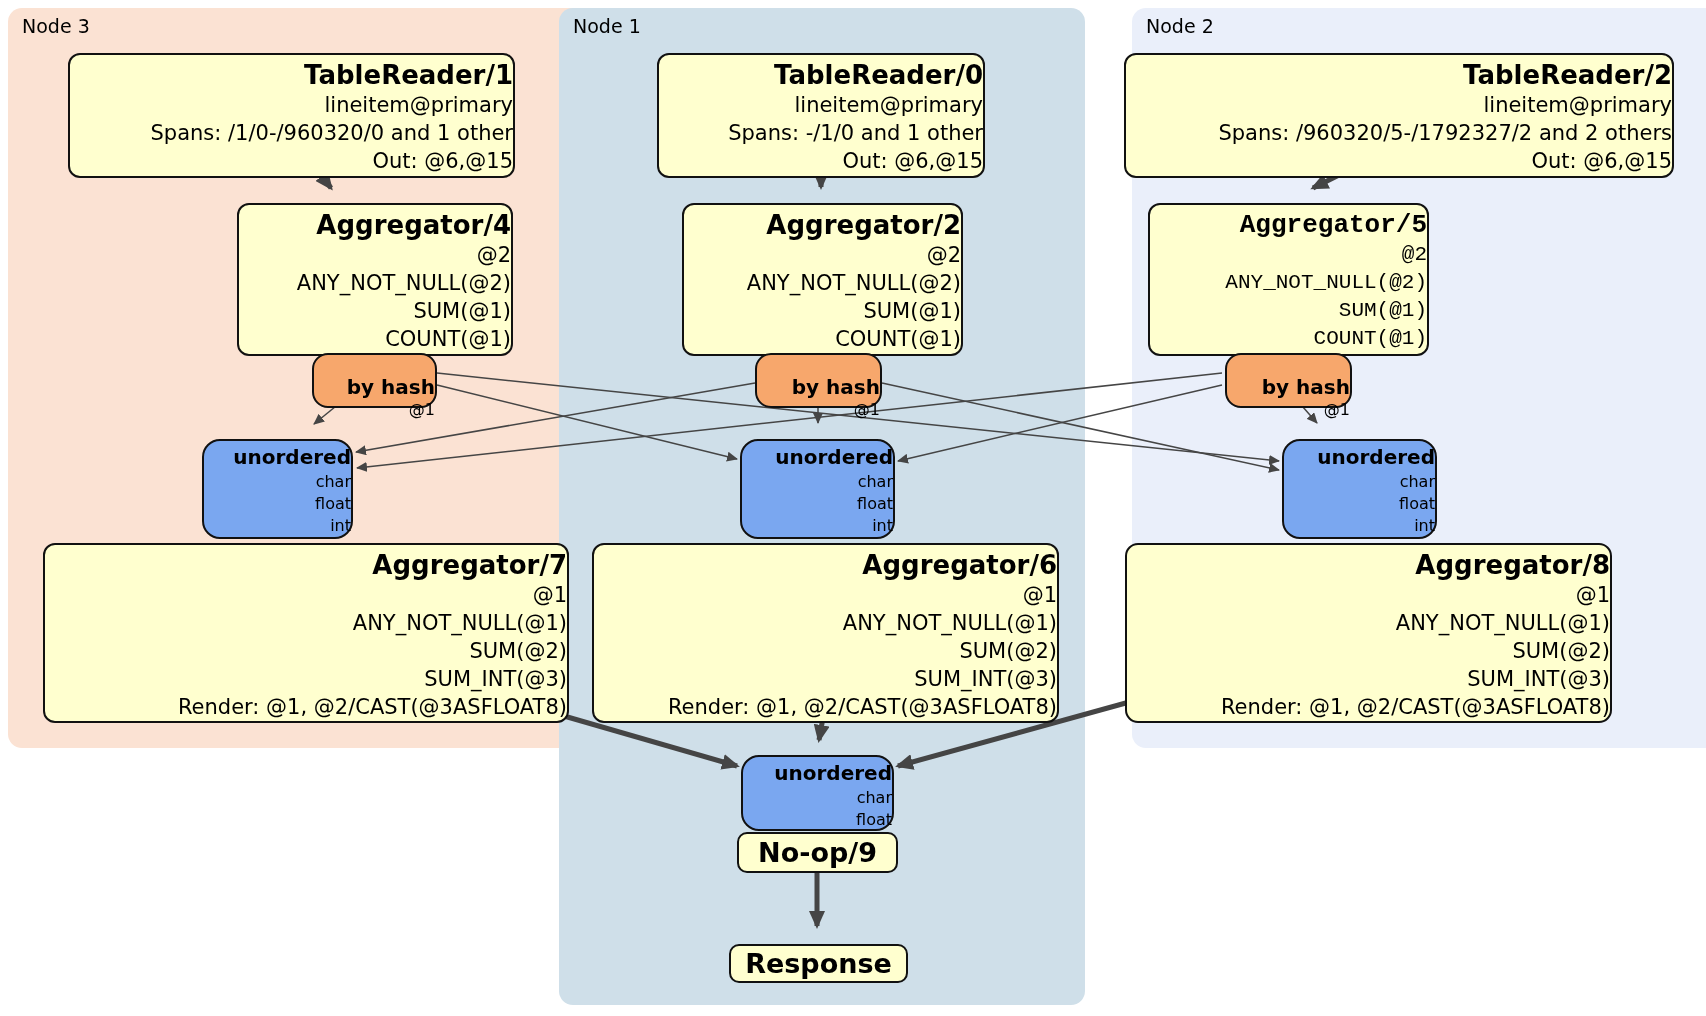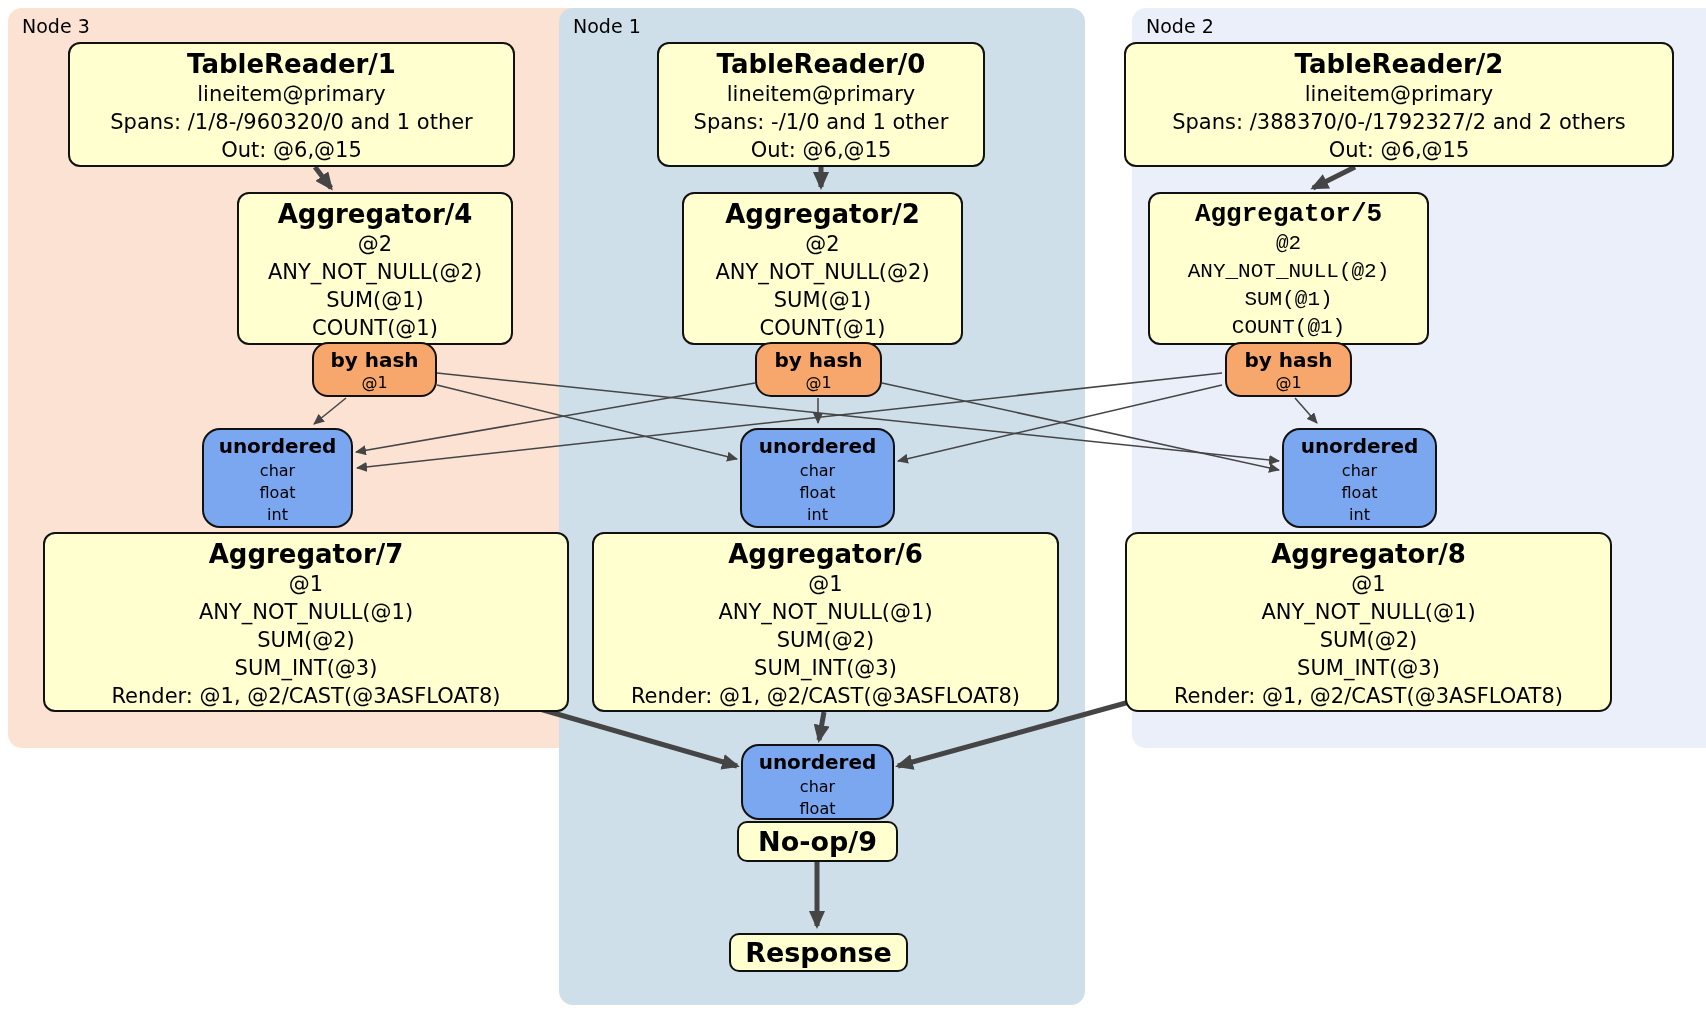--- a/index.html
+++ b/index.html
@@ -9,27 +9,27 @@
   }
   .panel{position:absolute;border-radius:14px;z-index:1;}
   #panel-node3{left:8px;top:8px;width:628px;height:740px;background:#fbe2d3;}
   #panel-node1{left:559px;top:8px;width:526px;height:997px;background:#cfdfe9;}
   #panel-node2{left:1132px;top:8px;width:609px;height:740px;background:#eaeffa;}
   .plabel{position:absolute;left:14px;top:7px;font-size:19px;line-height:22px;}
 
   #edges{position:absolute;left:0;top:0;z-index:2;}
 
   .box{
-    position:absolute;z-index:3;box-sizing:border-box;text-align:center;
-    background:#ffffcf;border:2px solid #111;border-radius:12px;padding-top:5px;
+    position:absolute;z-index:3;box-sizing:border-box;text-align:right;
+    background:#ffffcf;border:2px solid #111;border-radius:12px;padding-top:5px;margin-top:11px;
   }
   .box .t{font-weight:bold;font-size:26px;line-height:31px;white-space:nowrap;}
   .box .l{font-size:21px;line-height:28px;white-space:nowrap;}
 
-  .router{background:#f7a76c;border-radius:16px;padding-top:4px;}
+  .router{background:#f7a76c;border-radius:16px;padding-top:20px;}
   .router .t{font-size:20px;line-height:25px;}
   .router .l{font-size:16px;line-height:20px;}
 
   .sync{background:#7aa7f0;border-radius:18px;padding-top:3px;}
   .sync .t{font-size:20px;line-height:27px;}
   .sync .l{font-size:16px;line-height:22px;}
 
   .simple{display:flex;align-items:center;justify-content:center;padding-top:0;border-radius:10px;}
   .simple .t{font-size:27px;line-height:27px;}
 
@@ -97,21 +97,21 @@
       <line x1="512" y1="701" x2="737" y2="766" marker-end="url(#at)"></line>
       <line x1="824" y1="712" x2="819" y2="740" marker-end="url(#at)"></line>
       <line x1="1133" y1="701" x2="898" y2="766" marker-end="url(#at)"></line>
       <line x1="817" y1="862" x2="817" y2="926" marker-end="url(#at)"></line>
     </g>
   </svg>
 
   <div class="box" id="tr1">
     <div class="t">TableReader/1</div>
     <div class="l">lineitem@primary</div>
-    <div class="l">Spans: /1/8-/960320/0 and 1 other</div>
+    <div class="l">Spans: /1/0-/960320/0 and 1 other</div>
     <div class="l">Out: @6,@15</div>
   </div>
   <div class="box" id="agg4">
     <div class="t">Aggregator/4</div>
     <div class="l">@2</div>
     <div class="l">ANY_NOT_NULL(@2)</div>
     <div class="l">SUM(@1)</div>
     <div class="l">COUNT(@1)</div>
   </div>
   <div class="box router" id="bh3">
@@ -172,21 +172,21 @@
   <div class="box simple" id="noop">
     <div class="t">No-op/9</div>
   </div>
   <div class="box simple" id="resp">
     <div class="t">Response</div>
   </div>
 
   <div class="box" id="tr2">
     <div class="t">TableReader/2</div>
     <div class="l">lineitem@primary</div>
-    <div class="l">Spans: /388370/0-/1792327/2 and 2 others</div>
+    <div class="l">Spans: /960320/5-/1792327/2 and 2 others</div>
     <div class="l">Out: @6,@15</div>
   </div>
   <div class="box" id="agg5">
     <div class="t">Aggregator/5</div>
     <div class="l">@2</div>
     <div class="l">ANY_NOT_NULL(@2)</div>
     <div class="l">SUM(@1)</div>
     <div class="l">COUNT(@1)</div>
   </div>
   <div class="box router" id="bh2">

